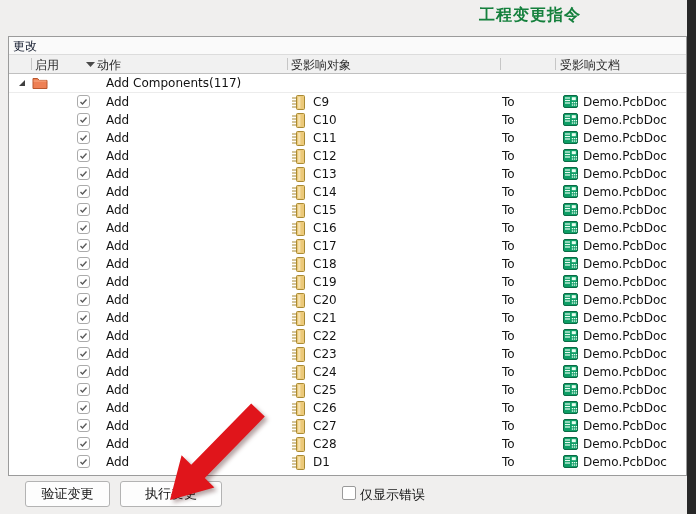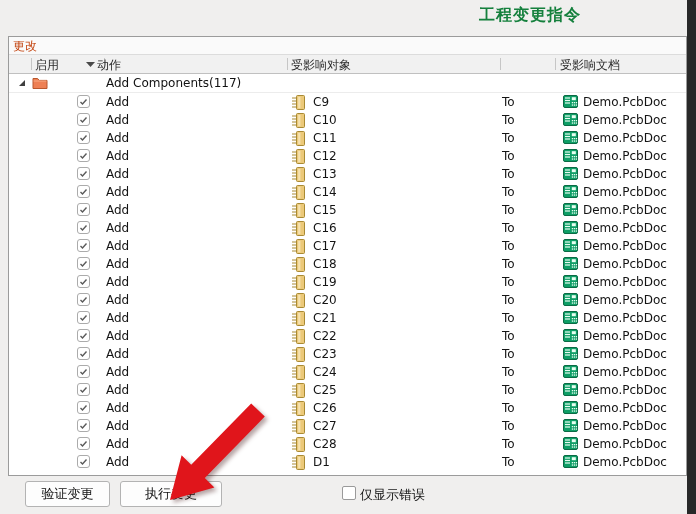--- a/index.html
+++ b/index.html
@@ -17,21 +17,21 @@
   .edge-dark{ position:absolute; right:0; top:0; width:9px; height:514px; background:#282828; }
 
   
   .panel{
     position:absolute; left:8px; top:36px; width:679px; height:440px;
     background:#ffffff; border:1px solid #9b9b9b; box-sizing:border-box;
   }
   .hdr1{
     position:relative; height:17px; background:#fafafa; border-bottom:1px solid #dcdcdc;
   }
-  .hdr1 .band-label{ position:absolute; left:4px; top:1px; font-size:12px; color:#c2410c; }
+  .hdr1 .band-label{ position:absolute; left:4px; top:1px; font-size:12px; color:#0f172a; }
   .hdr2{
     position:relative; height:18px; background:#f1f1f1; border-bottom:1px solid #c0c0c0;
   }
   .hdr2 .col{ position:absolute; top:2px; font-size:12px; color:#2b2b2b; white-space:nowrap; }
   .col-enable{ left:26px; } .col-action{ left:88px; }
   .col-object{ left:282px; } .col-document{ left:551px; }
   .vsep{ position:absolute; top:3px; width:1px; height:12px; background:#c6c6c6; }
   .filter-arrow{ position:absolute; left:77px; top:7px; line-height:0; }
 
   .rows{ position:relative;text-align:right; }

